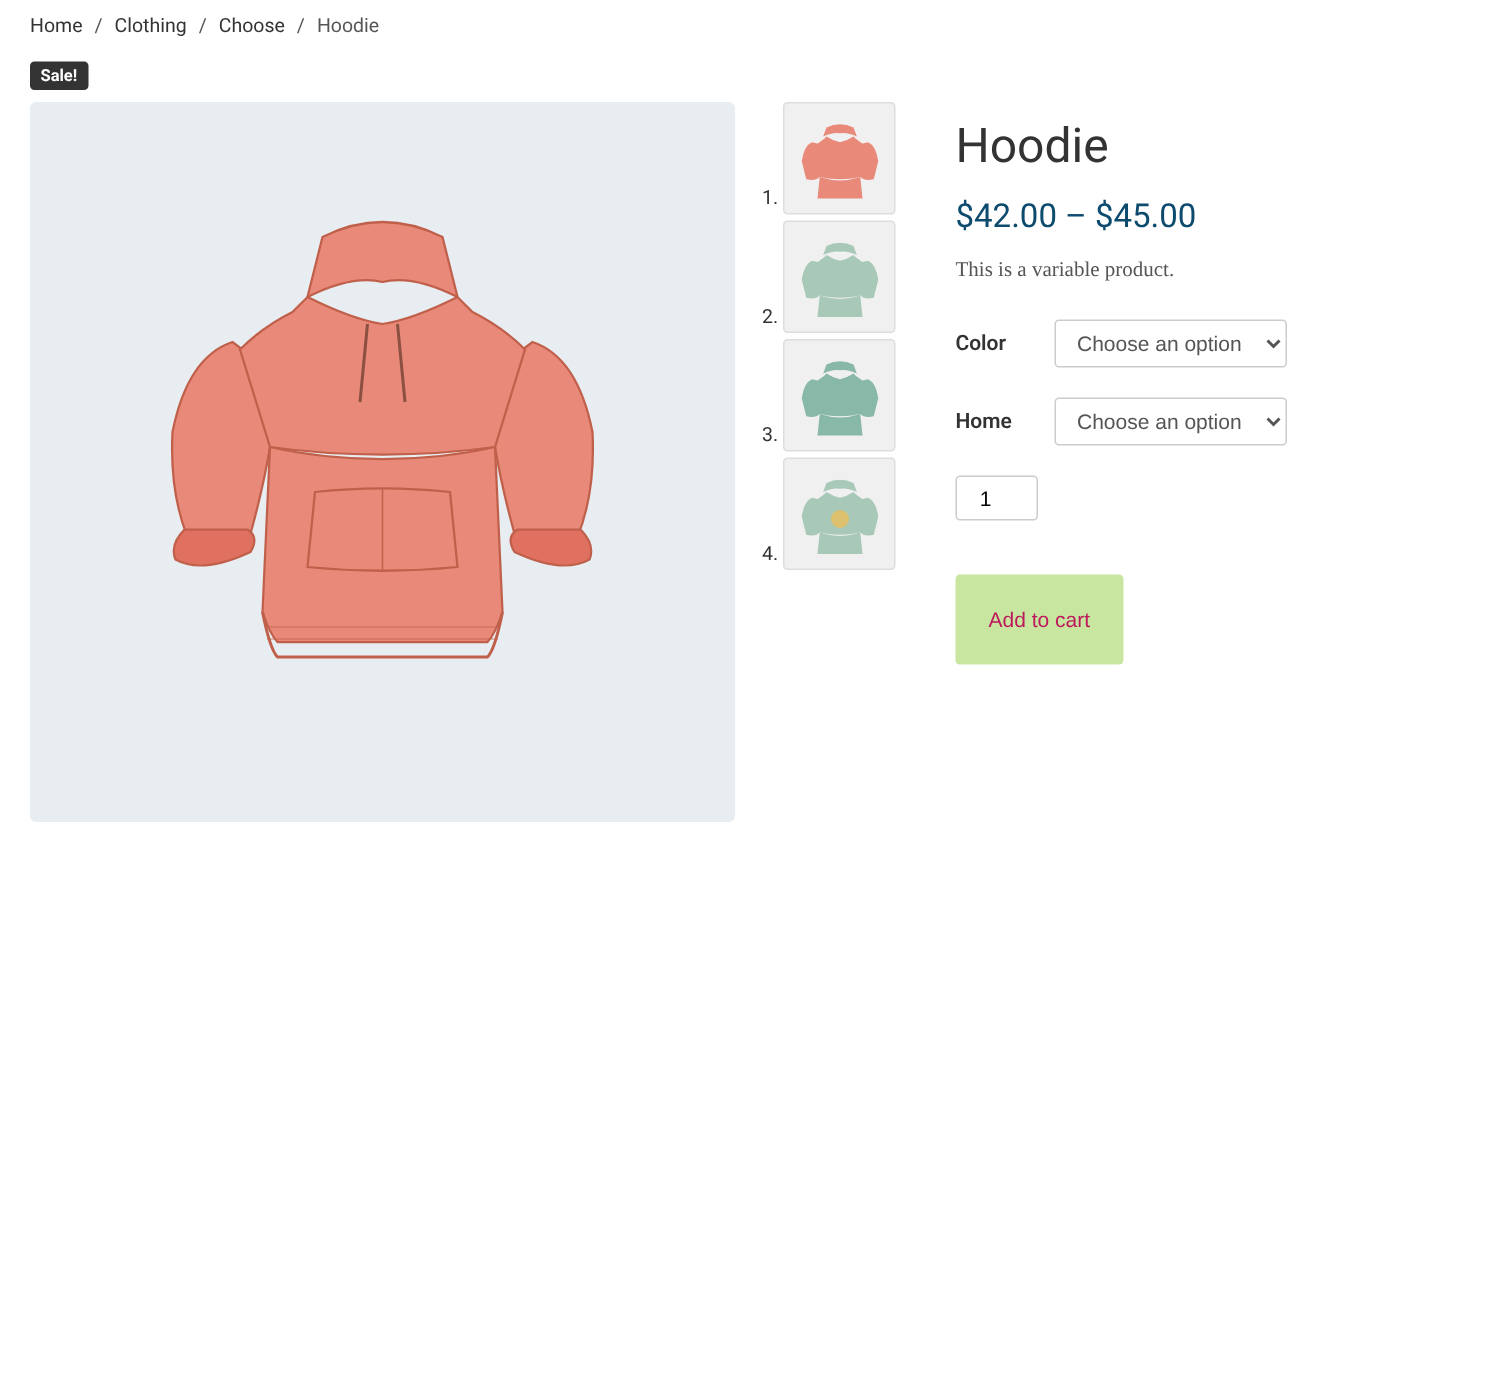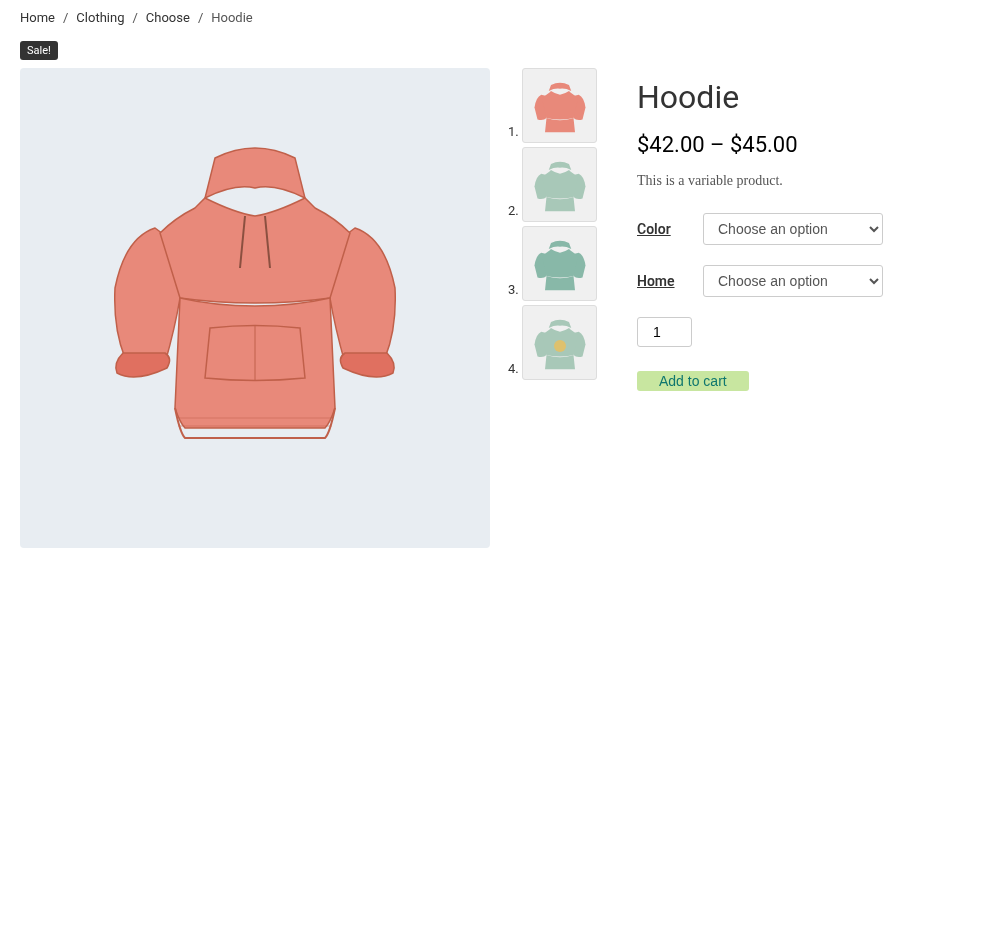--- a/index.html
+++ b/index.html
@@ -25,21 +25,21 @@
       text-decoration: none;
     }
     .breadcrumb span { color: #555; }
 
     
     .sale-badge {
       display: inline-block;
       background: #333;
       color: #fff;
       font-size: 11px;
-      font-weight: normal;
+      font-weight: bold;
       padding: 3px 7px;
       border-radius: 3px;
       margin-bottom: 8px;
     }
 
     
     .product-layout {
       display: flex;
       gap: 40px;
       align-items: flex-start;
@@ -101,21 +101,21 @@
 
     .product-title {
       font-size: 32px;
       font-weight: 400;
       color: #333;
       margin-bottom: 16px;
     }
 
     .product-price {
       font-size: 22px;
-      color: #000000;
+      color: #0c4a6e;
       margin-bottom: 16px;
     }
 
     .product-description {
       font-size: 14px;
       color: #555;
       margin-bottom: 24px;
       font-family: Liberation Serif, serif;
     }
 
@@ -124,24 +124,23 @@
       display: flex;
       align-items: center;
       margin-bottom: 20px;
       gap: 16px;
     }
     .variation-label {
       font-weight: 600;
       font-size: 14px;
       width: 50px;
       color: #333;
-      text-decoration: underline;
     }
     .variation-select {
-      width: 180px;
+      width: 155px;
       padding: 6px 10px;
       border: 1px solid #ccc;
       border-radius: 3px;
       font-size: 14px;
       color: #555;
       background: #fff;
       appearance: auto;
       cursor: pointer;
     }
 
@@ -158,25 +157,25 @@
       border-radius: 3px;
       font-size: 14px;
       text-align: center;
     }
 
     
     .add-to-cart-btn {
       background: #c8e6a0;
       border: none;
       border-radius: 3px;
-      padding: 2px 22px;
-      font-size: 14px;
-      color: #0f766e;
+      padding: 22px 22px;
+      font-size: 14px;
+      color: #be185d;
       cursor: pointer;
-      margin-top: 8px;
+      margin-top: 20px;
     }
 
     
     .hoodie-main svg {
       width: 320px;
       height: 360px;
     }
 
     .thumb-svg {
       width: 55px;

